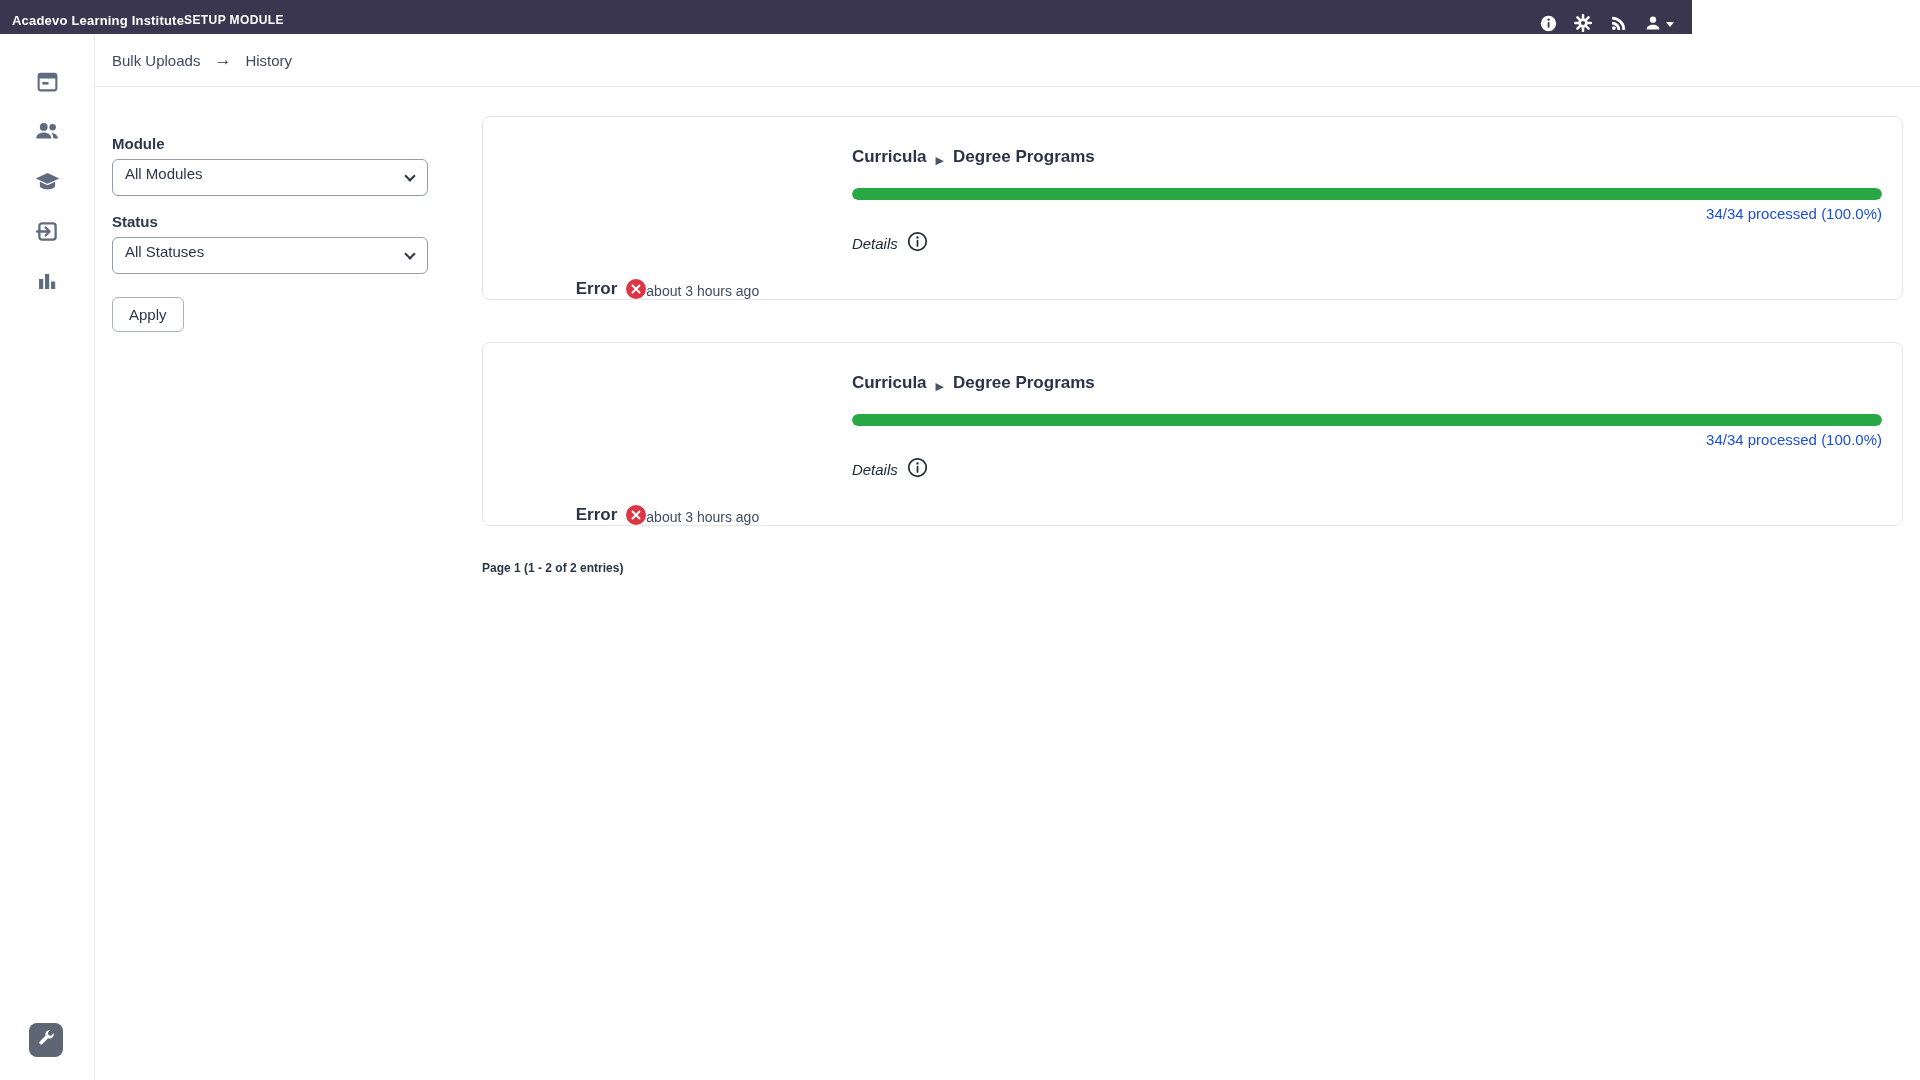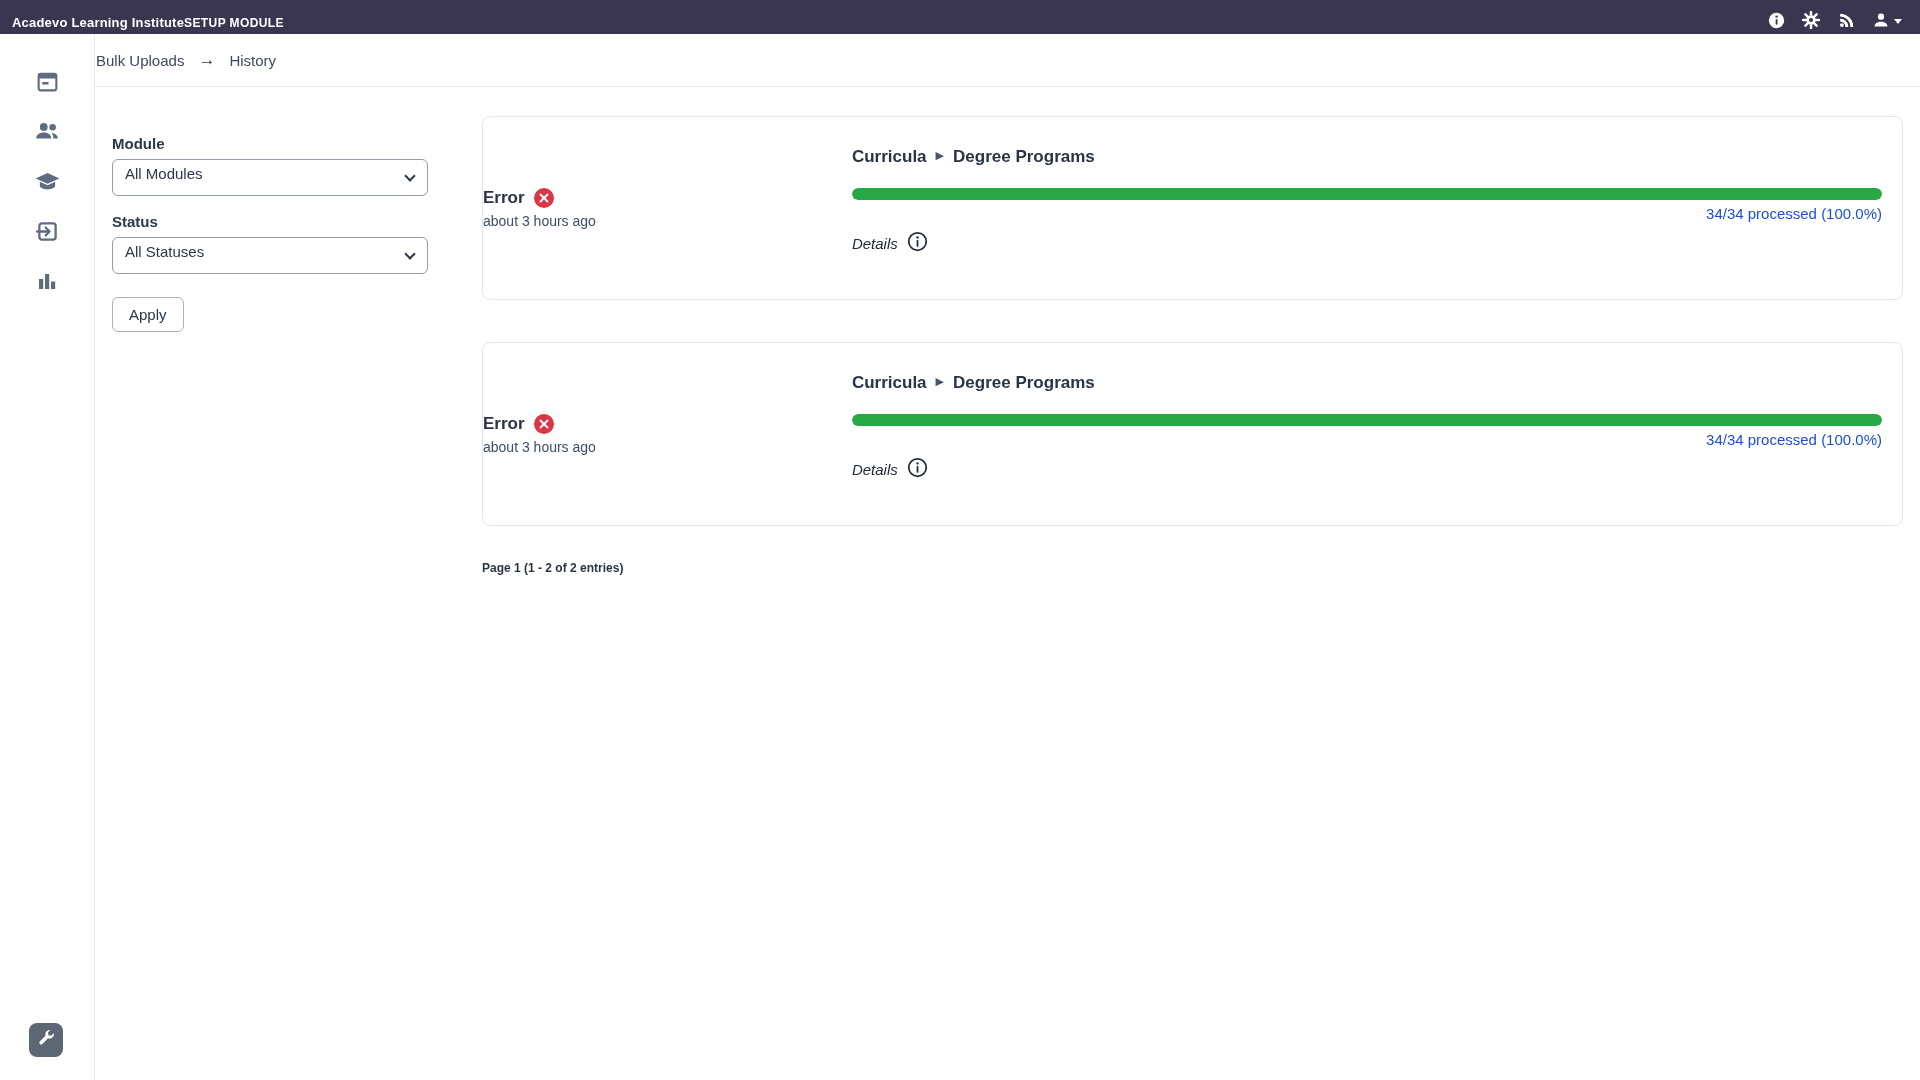--- a/index.html
+++ b/index.html
@@ -1,41 +1,41 @@
 <!DOCTYPE html>
 <html style="--topbar: #3b3650; --success: #28a745; --error: #dc3545;"><head>
 <meta charset="utf-8">
 <style>
   * { margin:0; padding:0; box-sizing:border-box; }
   html,body { width:1920px; height:1080px; overflow:hidden; background:#fff;
     font-family:"Liberation Sans","DejaVu Sans",sans-serif; }
 
   
-  .topbar { position:absolute; top:0; left:0; width:1920px; height:34px;
-    background:var(--topbar,#3b3650); display:flex; align-items:flex-end; padding:4px 12px; z-index:10; }
+  .topbar { position:absolute; top:0; left:0; width:1692px; height:34px;
+    background:var(--topbar,#3b3650); display:flex; align-items:flex-start; padding:13px 12px; z-index:10; }
   .brand { color:#fff; font-size:13px; font-weight:bold; letter-spacing:.2px; }
   .top-module { color:#fff; font-size:12px; font-weight:bold; letter-spacing:.4px; cursor:pointer; }
   .top-icons { margin-left:auto; display:flex; align-items:center; gap:15px; padding-right:6px; }
   .top-icon { width:20px; height:20px; display:flex; align-items:center; justify-content:center; cursor:pointer; }
   .top-icon svg { display:block; }
   .user-wrap { display:flex; align-items:center; gap:3px; cursor:pointer; }
   .caret { width:0; height:0; border-left:4px solid transparent; border-right:4px solid transparent;
     border-top:5px solid #fff; margin-top:3px; }
 
   
   .sidebar { position:absolute; top:34px; left:0; width:95px; bottom:0; background:#fff;
     border-right:1px solid #e8eaee; z-index:5; }
   .side-nav { display:flex; flex-direction:column; align-items:center; padding-top:22px; }
   .side-item { width:95px; height:50px; display:flex; align-items:center; justify-content:center; cursor:pointer; }
   .side-item svg { display:block; }
   .tool-btn { position:absolute; left:29px; bottom:23px; width:34px; height:34px; background:#5c6675;
     border:none; border-radius:8px; display:flex; align-items:center; justify-content:center; cursor:pointer; }
 
   
-  .crumbbar { position:absolute; top:34px; left:79px; right:0; height:53px; background:#fff;
+  .crumbbar { position:absolute; top:34px; left:95px; right:0; height:53px; background:#fff;
     border-bottom:1px solid #e8eaee; display:flex; align-items:center; padding-left:17px; }
   .crumb { font-size:15px; color:#3e4a5e; cursor:pointer; }
   .crumb.current { cursor:default; }
   .crumb-sep { font-size:17px; color:#2a3446; margin:0 14px; }
 
   
   .content { position:absolute; top:87px; left:95px; right:0; bottom:0; background:#fff; }
 
   .filters { position:absolute; left:17px; top:48px; width:316px; }
   .f-label { font-size:15px; font-weight:bold; color:#2d3748; margin-bottom:7px; }
@@ -44,28 +44,28 @@
     background:#fff; font-family:inherit; font-size:15px; color:#2d3748; padding:0 30px 8px 12px;
     appearance:none; -webkit-appearance:none; cursor:pointer; }
   .sel-chev { position:absolute; right:14px; top:13px; width:8px; height:8px; pointer-events:none;
     border-right:2px solid #2d3748; border-bottom:2px solid #2d3748; transform:rotate(45deg); }
   .apply-btn { margin-top:6px; padding:8px 16px; background:#fff; border:1px solid #aab1ba;
     border-radius:6px; font-family:inherit; font-size:15px; color:#2d3748; cursor:pointer; }
 
   .cards { position:absolute; left:387px; top:29px; width:1421px; }
   .card { width:100%; height:184px; border:1px solid #e3e6ea; border-radius:8px; background:#fff;
     display:flex; margin-bottom:42px; }
-  .card-left { width:26%; display:flex; flex-direction:column; align-items:flex-start; justify-content:center; }
+  .card-left { width:26%; display:flex; flex-direction:row; align-items:flex-end; justify-content:center; }
   .status-row { display:flex; align-items:center; gap:9px; }
   .status-text { font-size:17px; font-weight:bold; color:#2a3446; }
   .err-icon { width:20px; height:20px; border-radius:50%; background:var(--error,#dc3545);
     display:flex; align-items:center; justify-content:center; }
   .time-text { font-size:14px; color:#3f4c63; margin-top:5px; }
   .card-right { flex:1; padding:30px 20px 0 0; }
-  .title-row { display:flex; align-items:flex-start; gap:9px; }
+  .title-row { display:flex; align-items:flex-end; gap:9px; }
   .mod-name { font-size:17px; font-weight:bold; color:#2a3446; }
   .tri { font-size:11px; color:#4a5568; padding-top:2px; }
   .pbar-track { margin-top:21px; height:12px; border-radius:6px; background:#e9ecef; overflow:hidden; }
   .pbar-fill { height:100%; border-radius:6px; background:var(--success,#28a745); }
   .ptext { text-align:right; font-size:15px; color:#1d4ed8; margin-top:5px; }
   .details-row { display:flex; align-items:center; gap:9px; margin-top:9px; cursor:pointer; width:fit-content;font-style:italic; }
   .details-label { font-size:15px; color:#212b36; }
 
   .pagination { position:absolute; left:387px; top:474px; font-size:12px; font-weight:bold; color:#2a3446; }
 </style>

